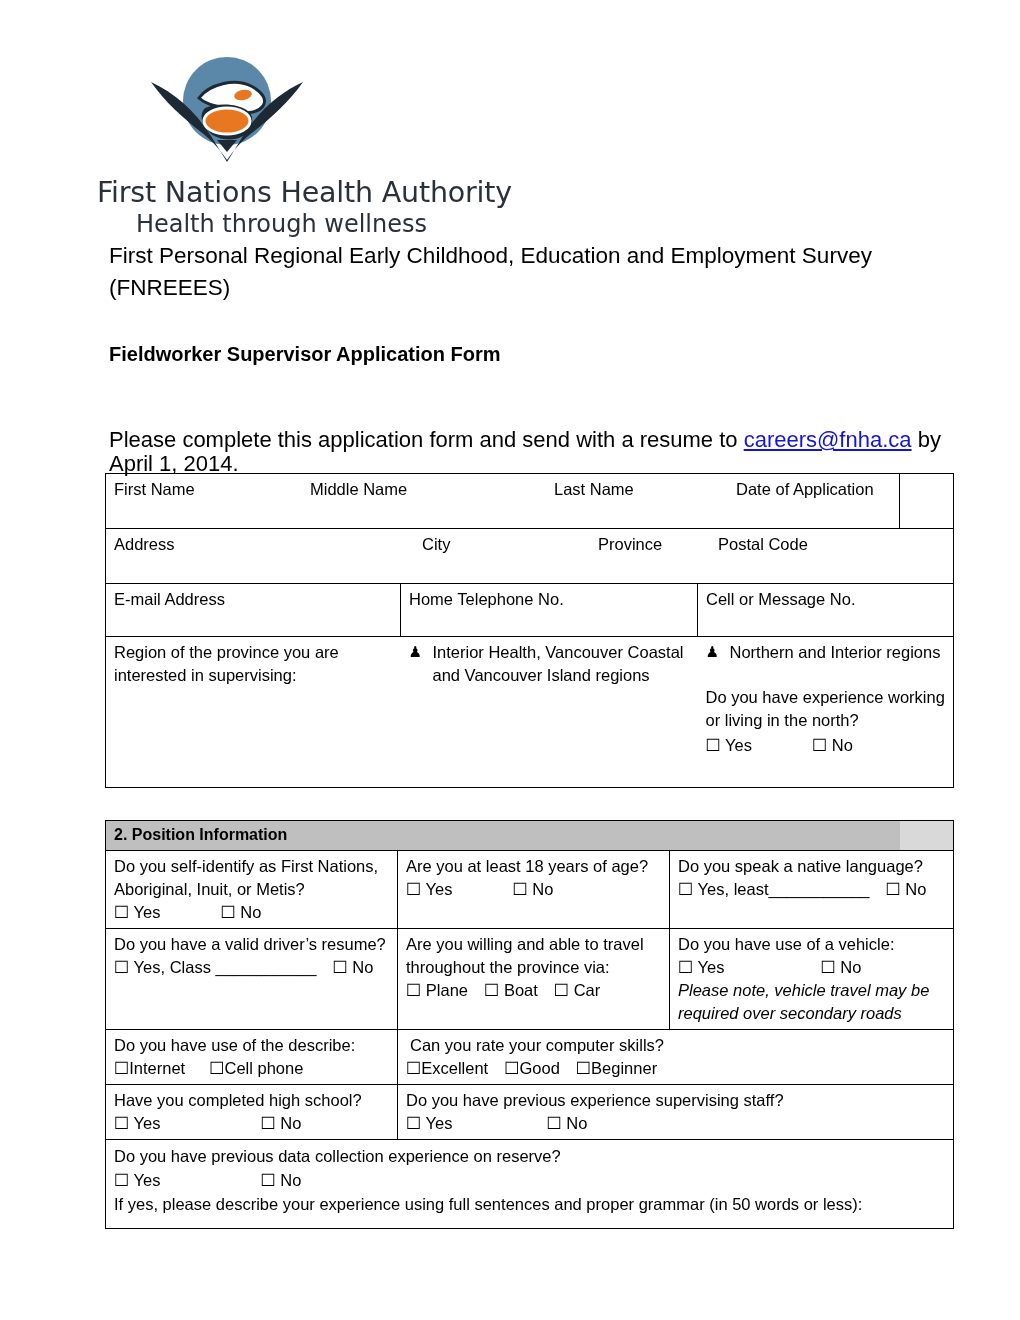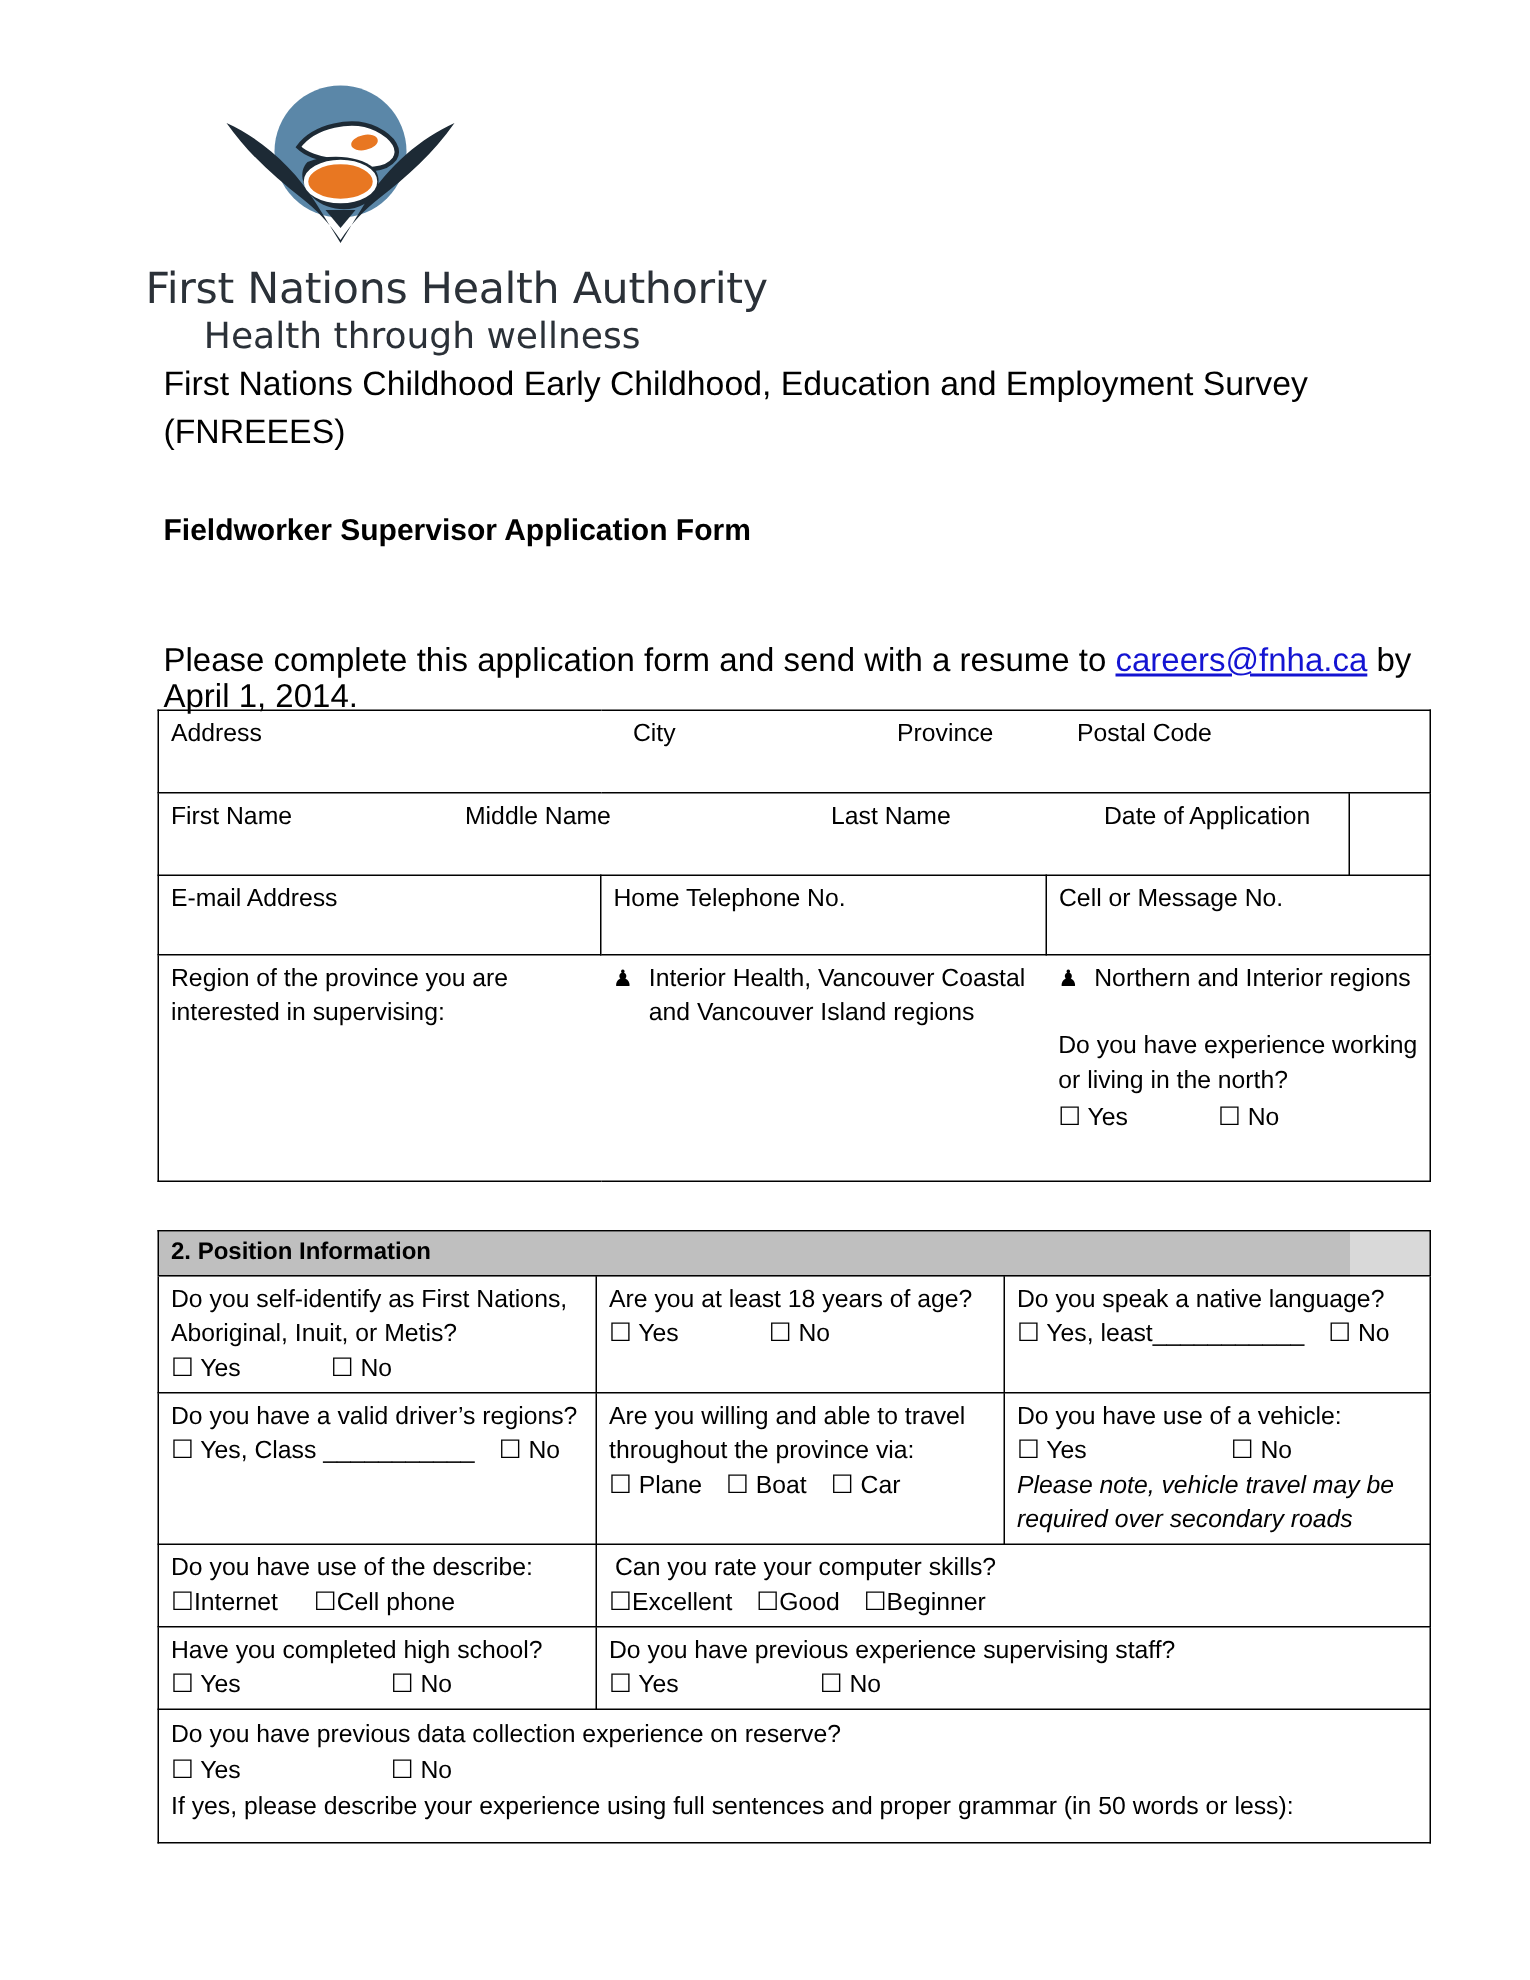--- a/index.html
+++ b/index.html
@@ -179,41 +179,41 @@
                  C94 90 78 88 70 80 C62 72 60 62 66 56 Z" fill="#1d2a35"></path>
         <ellipse cx="88" cy="69" rx="23" ry="13" fill="#e87722"></ellipse>
         <ellipse cx="88" cy="69" rx="23" ry="13" fill="none" stroke="#ffffff" stroke-width="3"></ellipse>
         <path d="M78 88 L98 88 L88 100 Z" fill="#1d2a35"></path>
       </svg>
     </div>
     <div class="logo-wordmark">First Nations Health Authority</div>
     <div class="logo-tagline">Health through wellness</div>
   </div>
 
-  <div class="doc-title">First Nations Childhood Early Childhood, Education and Employment Survey (FNREEES)</div>
+  <div class="doc-title">First Personal Regional Early Childhood, Education and Employment Survey (FNREEES)</div>
   <div class="doc-subtitle">Fieldworker Supervisor Application Form</div>
 
   <div class="doc-instruction"><span>Please complete this application form and send with a resume to </span><a href="#">careers@fnha.ca</a><span>  by April 1, 2014.</span></div>
 
   <table class="form-table" id="table-personal">
     <colgroup>
       <col style="width:295px">
         <col style="width:297px">
         <col style="width:202px">
         <col style="width:54px">
     </colgroup>
     <tbody>
 
       <tr>
-        <td colspan="4" class="h-tall tabrow"><span class="t1" style="width:308px">Address</span><span class="t1" style="width:176px">City</span><span class="t1" style="width:120px">Province</span><span class="t1">Postal Code</span></td>
-      </tr>
-
-      <tr>
         <td colspan="3" class="h-tall tabrow"><span class="t1" style="width:196px">First Name</span><span class="t1" style="width:244px">Middle Name</span><span class="t1">Last Name</span></td>
         <td class="h-tall" style="border-left:1.3px solid #000"><span style="position:relative;left:-172px;white-space:nowrap;">Date of Application</span></td>
+      </tr>
+
+      <tr>
+        <td colspan="4" class="h-tall tabrow"><span class="t1" style="width:308px">Address</span><span class="t1" style="width:176px">City</span><span class="t1" style="width:120px">Province</span><span class="t1">Postal Code</span></td>
       </tr>
 
       <tr>
         <td class="h-mid"><span>E-mail Address</span></td>
         <td class="h-mid"><span>Home Telephone No.</span></td>
         <td class="h-mid" colspan="2"><span>Cell or Message No.</span></td>
       </tr>
 
       <tr>
         <td style="height:142px" class="nb-right">
@@ -269,21 +269,21 @@
         <td colspan="2">
           <div>Do you speak a native language?</div>
           <div class="nowrap"><span class="cb">☐</span>
             <span>Yes, least</span><span>___________</span><span class="sp-c"></span><span class="cb">☐</span>
             <span>No</span></div>
         </td>
       </tr>
 
       <tr>
         <td>
-          <div>Do you have a valid driver’s regions?</div>
+          <div>Do you have a valid driver’s resume?</div>
           <div class="nowrap"><span class="cb">☐</span>
             <span>Yes, Class</span>
             <span>___________</span><span class="sp-c"></span><span class="cb">☐</span>
             <span>No</span></div>
         </td>
         <td>
           <div>Are you willing and able to travel throughout the province via:</div>
           <div class="nowrap"><span class="cb">☐</span>
             <span>Plane</span><span class="sp-c"></span><span class="cb">☐</span>
             <span>Boat</span><span class="sp-c"></span><span class="cb">☐</span>

